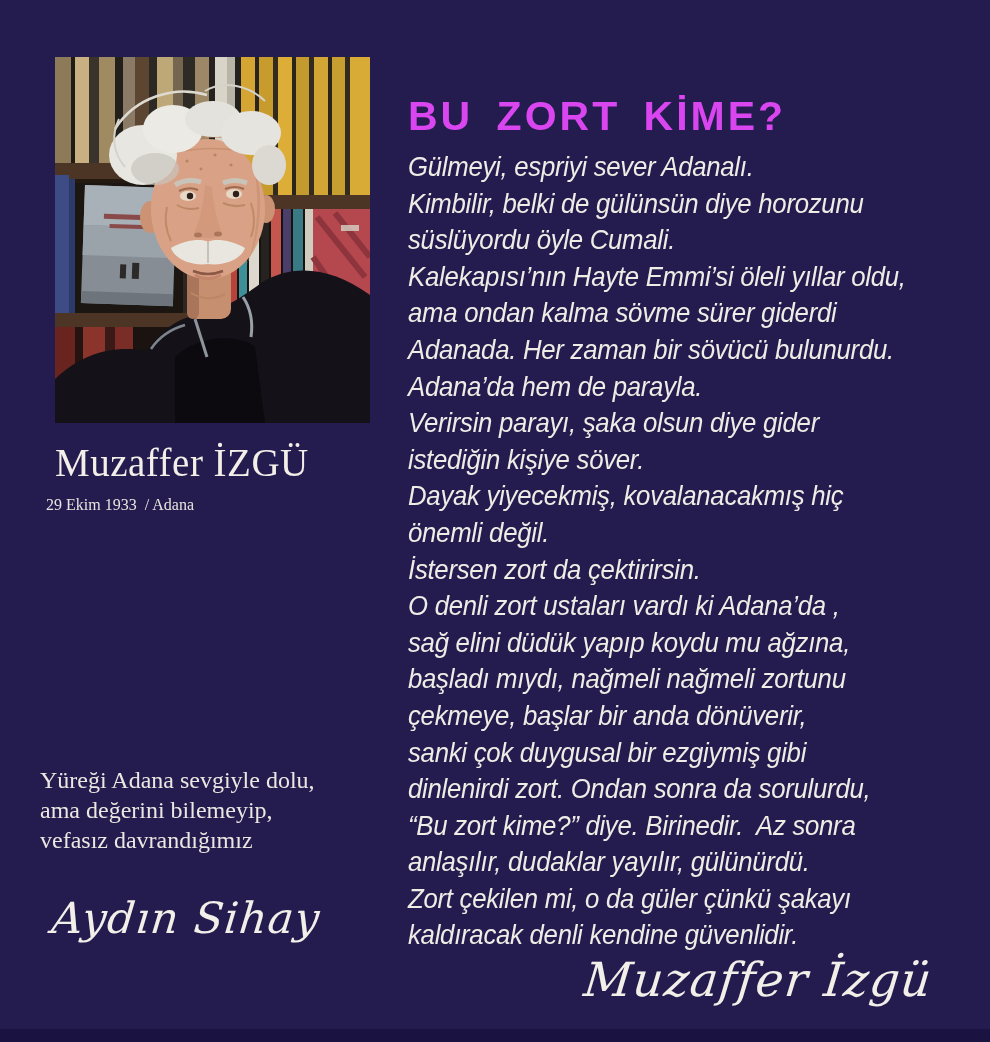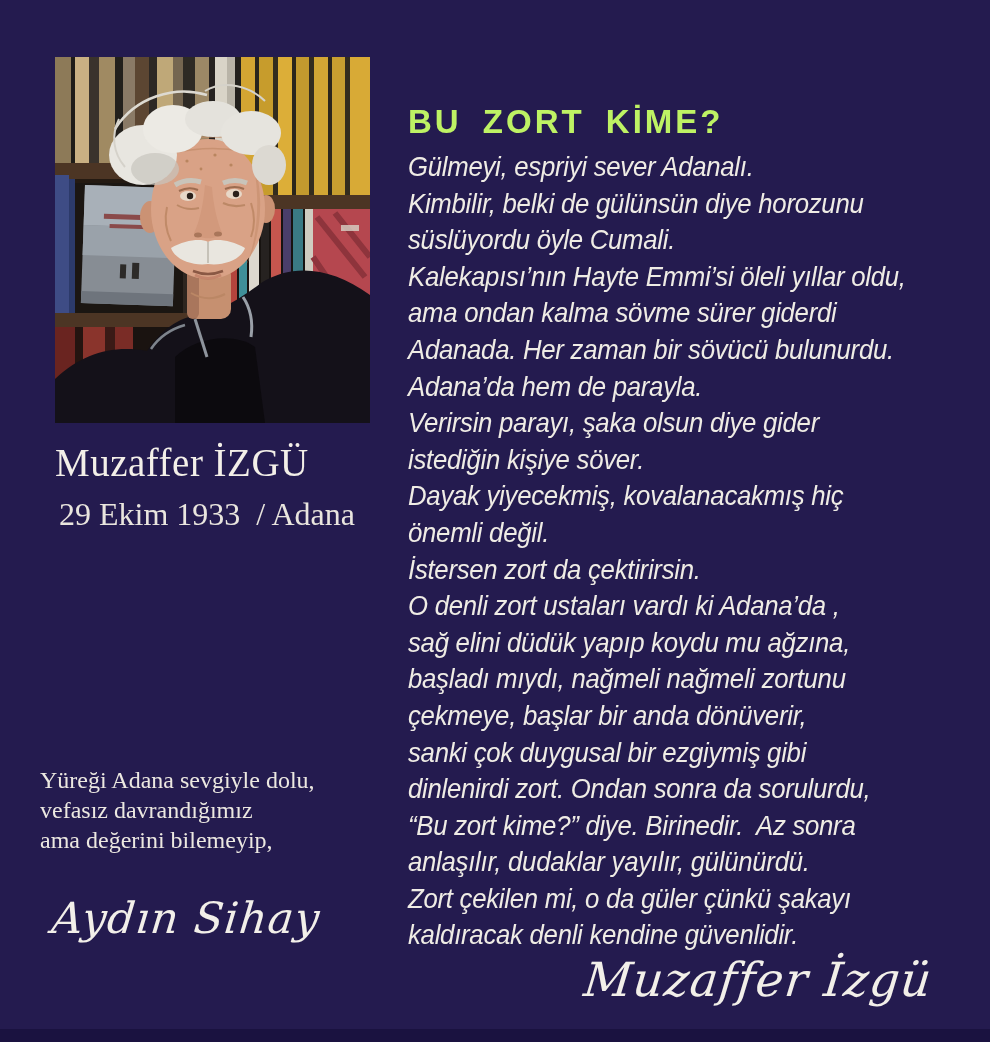--- a/index.html
+++ b/index.html
@@ -23,40 +23,40 @@
     position:absolute;left:55px;top:57px;width:315px;height:366px;
     background:#1b1612;overflow:hidden;
   }
   .photo-frame svg{display:block;width:100%;height:100%;}
   .author-name{
     position:absolute;left:55px;top:440px;width:330px;
     font-family:"Liberation Serif",serif;
     font-size:39px;color:#f3efe8;letter-spacing:.5px;white-space:pre;
   }
   .author-birth{
-    position:absolute;left:59px;top:496px;width:330px;
+    position:absolute;left:46px;top:496px;width:330px;
     font-family:"Liberation Serif",serif;
-    font-size:32px;color:#e9e5de;white-space:pre;
+    font-size:16px;color:#e9e5de;white-space:pre;
   }
   .tribute{
     position:absolute;left:40px;top:765px;width:350px;
     font-family:"Liberation Serif",serif;
     font-size:24px;line-height:30px;color:#ece8e1;
   }
   .tribute .line{white-space:pre;}
   .tribute-signature{
     position:absolute;left:52px;top:893px;width:330px;
     font-family:"DejaVu Serif",serif;font-style:italic;
     font-size:43px;color:#f2efe9;transform:skewX(-6deg);
     letter-spacing:1px;
   }
   
   .article-title{
-    position:absolute;left:408px;top:103px;
-    font-size:33px;font-weight:bold;color:#bef264;
+    position:absolute;left:408px;top:93px;
+    font-size:41px;font-weight:bold;color:#d946ef;
     letter-spacing:3px;word-spacing:9px;white-space:pre;
   }
   .article-body{
     position:absolute;left:408px;top:149px;width:640px;
     font-size:28px;line-height:36.6px;
     font-style:italic;color:#efece5;
     letter-spacing:-.3px;
     transform:scaleX(.92);transform-origin:left top;
   }
   .article-body .line{white-space:pre;}
@@ -218,22 +218,22 @@
       <path d="M140,218 q13,7 26,0" stroke="#c08066" stroke-width="3" fill="none" opacity=".8"></path>
       <path d="M136,236 q17,10 34,1" stroke="#bb8765" stroke-width="2" fill="none"></path>
     </svg>
   </div>
 
   <div class="author-name">Muzaffer İZGÜ</div>
   <div class="author-birth">29 Ekim 1933  / Adana</div>
 
   <div class="tribute">
       <div class="line">Yüreği Adana sevgiyle dolu,</div>
+      <div class="line">ama değerini bilemeyip,</div>
       <div class="line">vefasız davrandığımız</div>
-      <div class="line">ama değerini bilemeyip,</div>
     </div>
   <div class="tribute-signature">Aydın Sihay</div>
 
   <div class="article-title">BU ZORT KİME?</div>
   <div class="article-body">
       <div class="line">Gülmeyi, espriyi sever Adanalı.</div>
       <div class="line">Kimbilir, belki de gülünsün diye horozunu</div>
       <div class="line">süslüyordu öyle Cumali.</div>
       <div class="line">Kalekapısı’nın Hayte Emmi’si öleli yıllar oldu,</div>
       <div class="line">ama ondan kalma sövme sürer giderdi</div>

